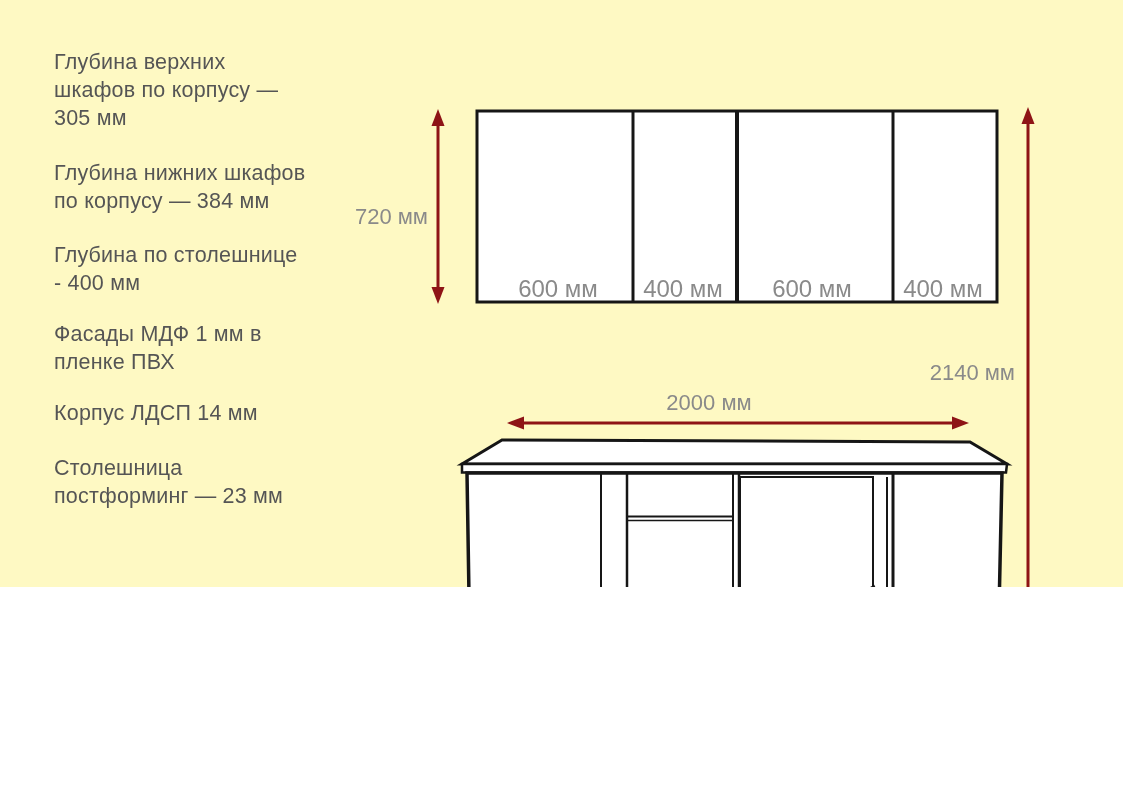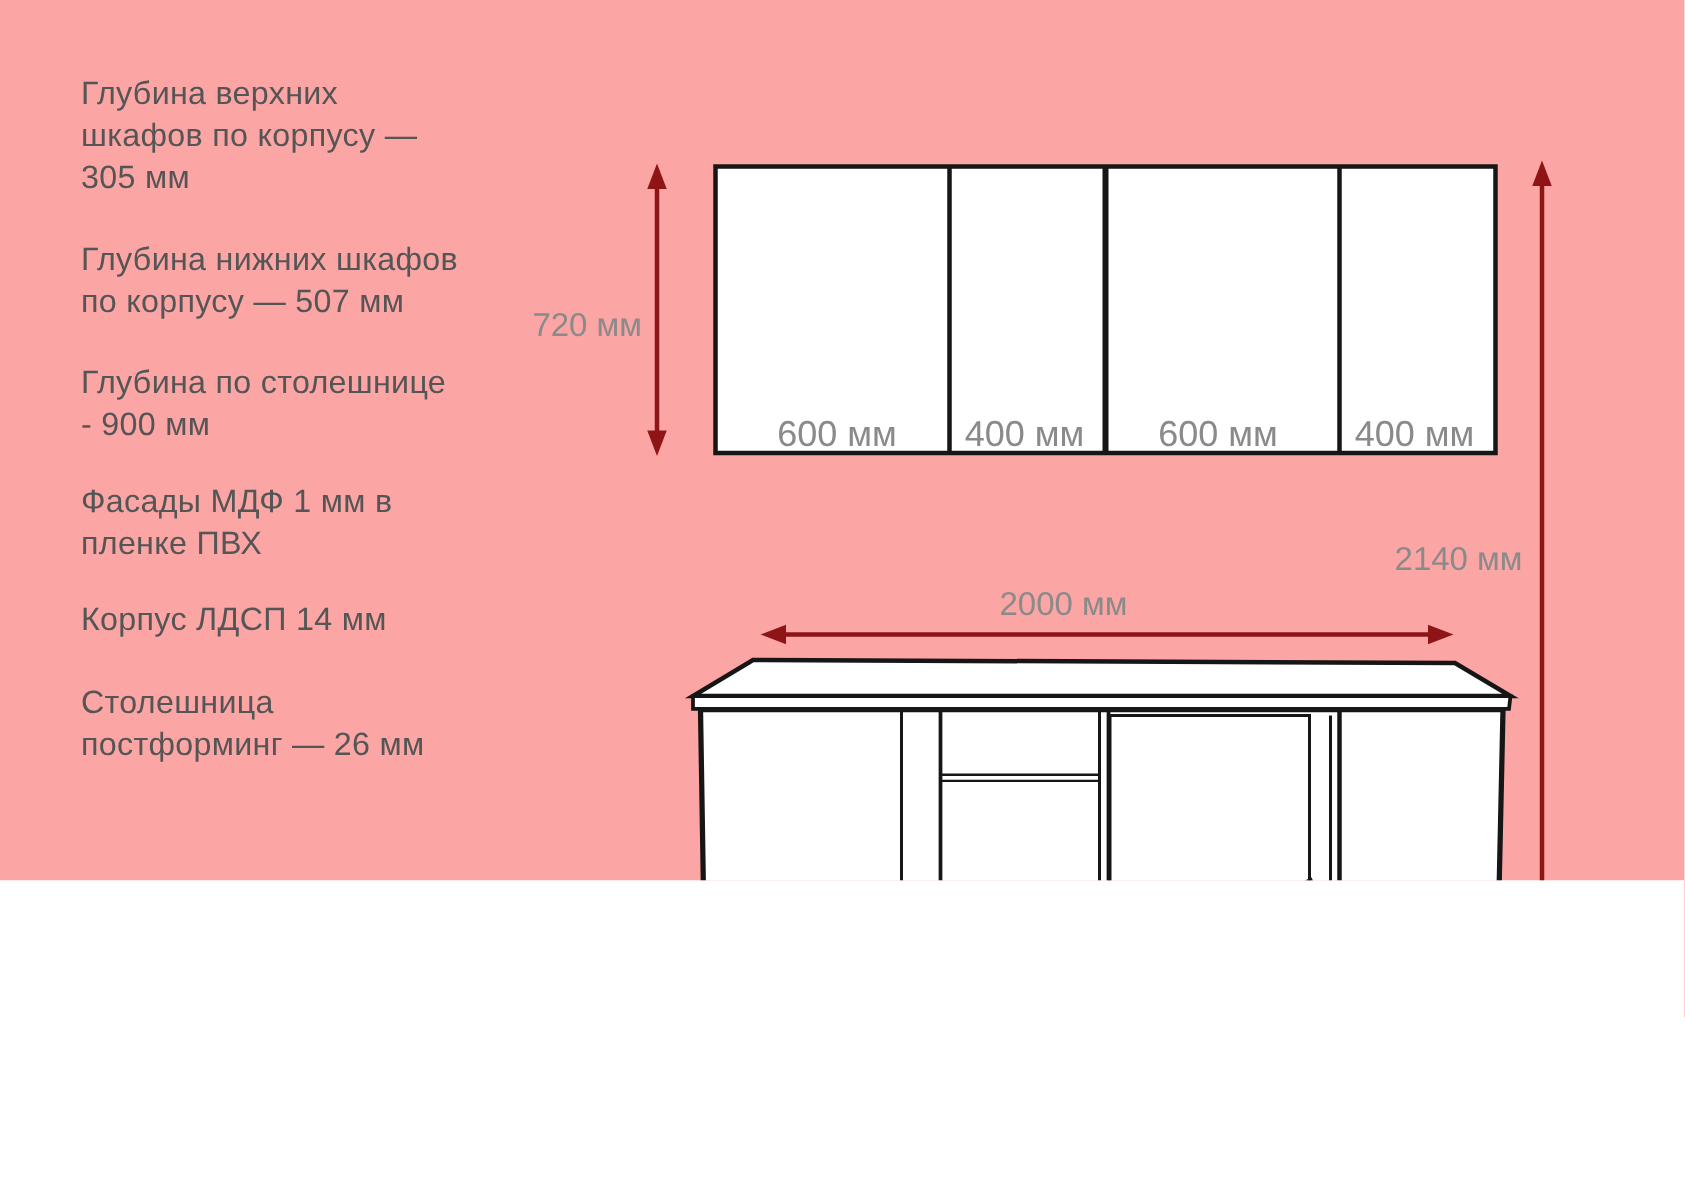--- a/index.html
+++ b/index.html
@@ -1,19 +1,19 @@
 <!DOCTYPE html>
 <html><head>
 <meta charset="utf-8">
 <style>
   html,body{margin:0;padding:0;background:#fff;}
   .canvas{
     position:relative;
     width:1123px;height:587px;
-    background:#fca5a5;
+    background:#fef9c3;
     font-family:"Liberation Sans", sans-serif;
     overflow:hidden;
   }
   .notes{position:absolute;left:54px;top:0;width:340px;}
   .note{
     position:absolute;left:0;margin:0;
     font-size:21.5px;line-height:28px;color:#555555;
     white-space:pre-line;letter-spacing:0.2px;
   }
   .note:nth-of-type(1){top:48px;}
@@ -34,28 +34,28 @@
 </head>
 <body>
 
 <div class="canvas">
 
   <div class="notes">
     <p class="note">Глубина верхних
 шкафов по корпусу —
 305 мм</p>
     <p class="note">Глубина нижних шкафов
-по корпусу — 507 мм</p>
+по корпусу — 384 мм</p>
     <p class="note">Глубина по столешнице
-- 900 мм</p>
+- 400 мм</p>
     <p class="note">Фасады МДФ 1 мм в
 пленке ПВХ</p>
     <p class="note">Корпус ЛДСП 14 мм</p>
     <p class="note">Столешница
-постформинг — 26 мм</p>
+постформинг — 23 мм</p>
   </div>
 
   <svg width="1123" height="794" viewBox="0 0 1123 794">
 
     <g>
       <rect class="outline" x="477" y="111" width="520" height="191" stroke-width="3"></rect>
       <line class="thin" x1="633" y1="111" x2="633" y2="302" stroke-width="3"></line>
       <line class="thin" x1="737" y1="111" x2="737" y2="302" stroke-width="4"></line>
       <line class="thin" x1="893" y1="111" x2="893" y2="302" stroke-width="3"></line>
       <text class="section-label" x="558" y="297">600 мм</text>

